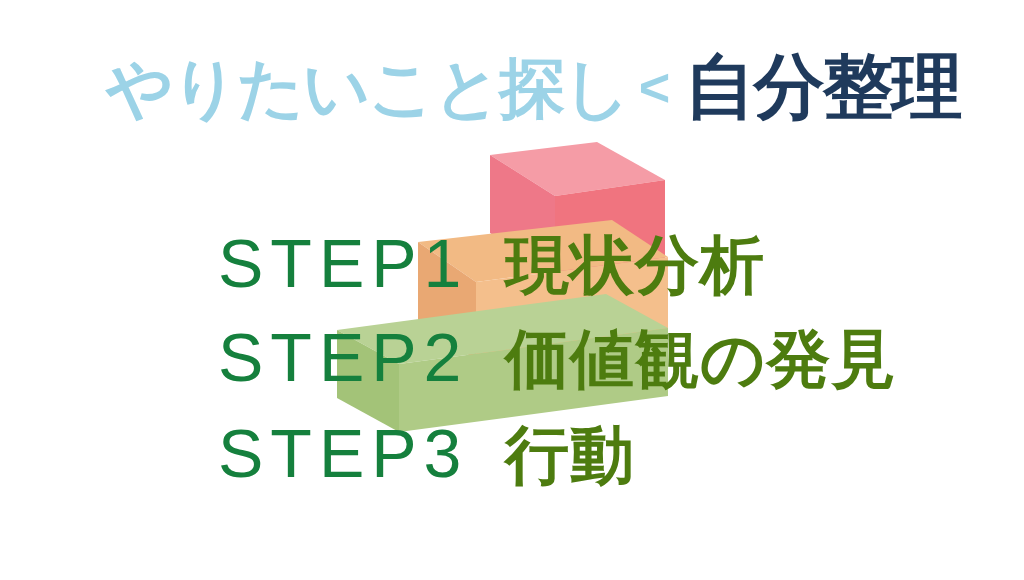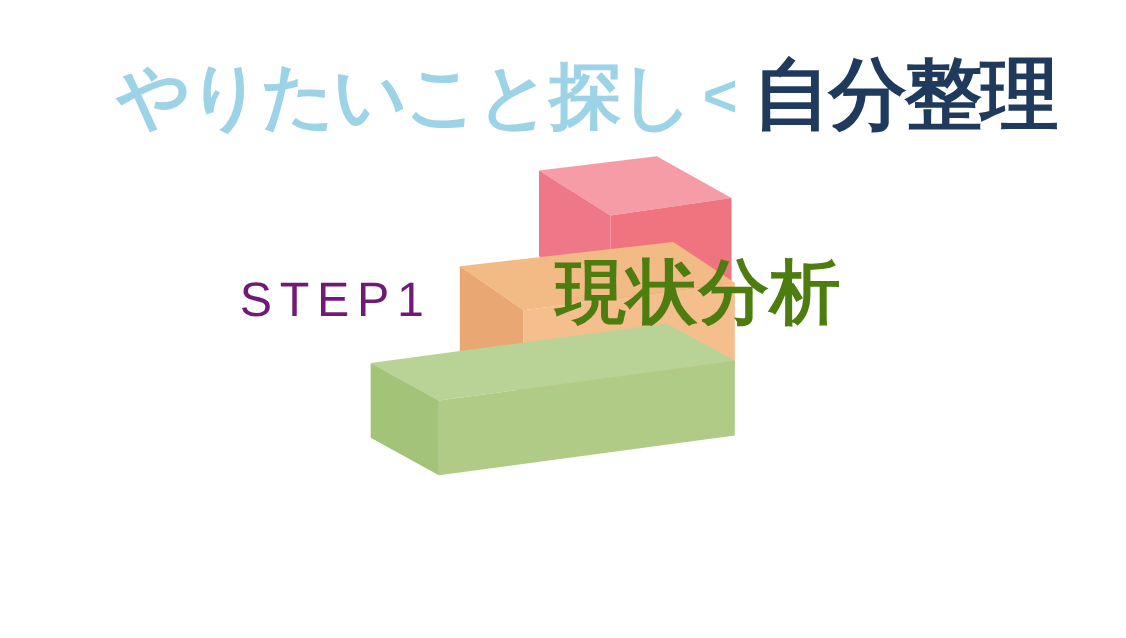--- a/index.html
+++ b/index.html
@@ -61,22 +61,22 @@
     white-space: nowrap;
     z-index: 2;
   }
   .row-1 { top: 222px; }
   .row-2 { top: 316px; }
   .row-3 { top: 412px; }
 
   .step-label {
     display: inline-block;
     width: 287px;
-    color: #701a75;
-    font-size: 44px;
+    color: #15803d;
+    font-size: 68px;
     font-weight: 400;
     letter-spacing: 7px;
   }
   .step-text {
     color: #4d7c0f;
     font-size: 64px;
     font-weight: 800;
     letter-spacing: 1px;
   }
 </style>
@@ -107,14 +107,22 @@
       <polygon points="337,330 606,294 668,328 399,364" fill="#B9D295"></polygon>
       <polygon points="337,330 399,364 399,432 337,398" fill="#A3C378"></polygon>
       <polygon points="399,364 668,328 668,396 399,432" fill="#AFCB86"></polygon>
     </g>
   </svg>
 
   <div class="row row-1">
     <span class="step-label">STEP1</span>
     <span class="step-text">現状分析</span>
   </div>
+  <div class="row row-2">
+    <span class="step-label">STEP2</span>
+    <span class="step-text">価値観の発見</span>
+  </div>
+  <div class="row row-3">
+    <span class="step-label">STEP3</span>
+    <span class="step-text">行動</span>
+  </div>
 
 </div>
 
 </body></html>

